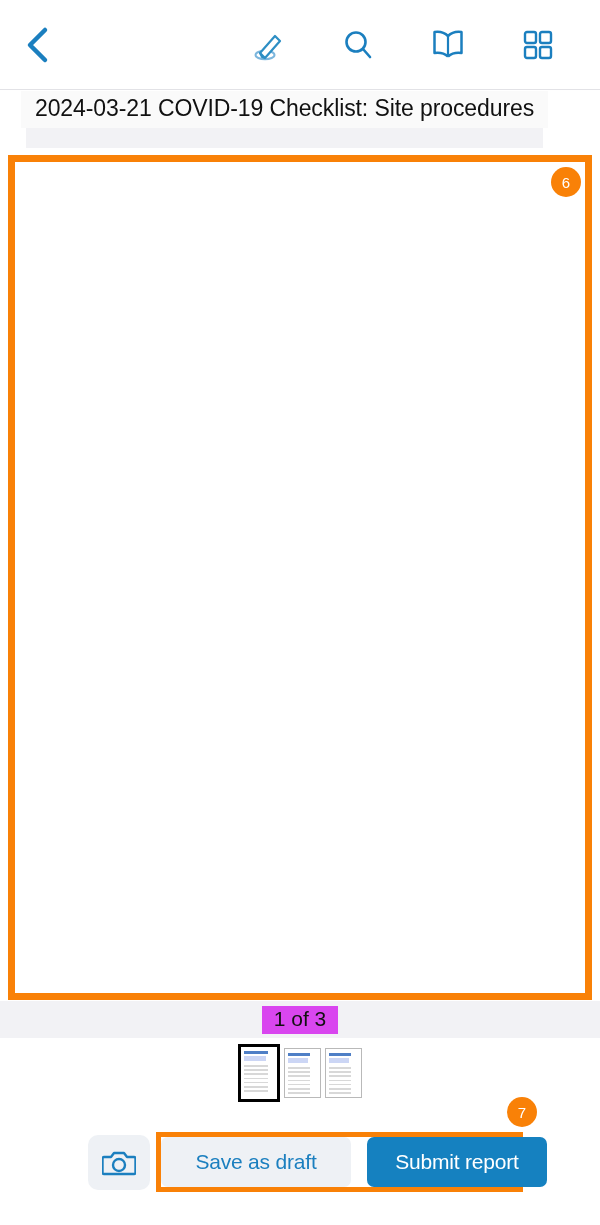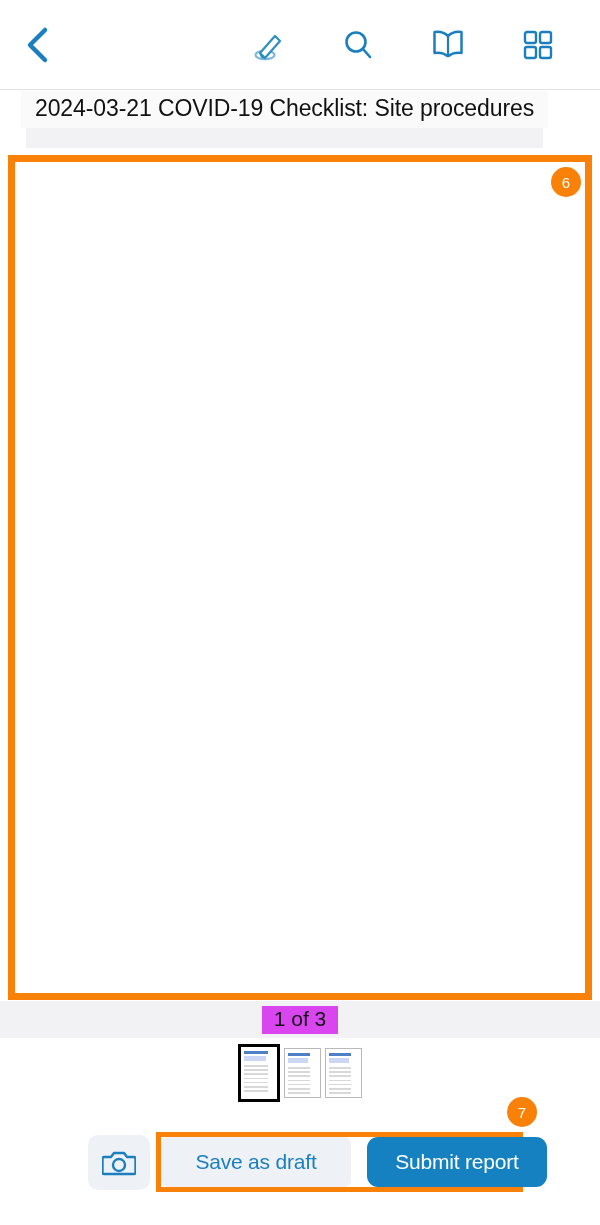--- a/index.html
+++ b/index.html
@@ -135,21 +135,21 @@
     position: absolute; left: 156px; top: 1132px; width: 367px; height: 60px;
     border: 5px solid #f98107;
   }
   .btn-row { position: absolute; left: 161px; top: 1137px; display: flex; align-items: center; }
   .btn {
     height: 50px; border-radius: 7px;
     display: flex; align-items: center; justify-content: center;
     font-size: 21px; letter-spacing: -0.2px;
   }
   .btn-draft { width: 190px; background: #eef1f5; color: #1b7fbf; }
-  .btn-submit { width: 180px; background: #1581c0; color: #ffffff; margin-left: 16px; border-radius: 11px; }
+  .btn-submit { width: 180px; background: #1581c0; color: #ffffff; margin-left: 16px; }
 </style>
 </head>
 <body>
 
 <div id="app">
 
   <div class="toolbar">
     <div class="tb-back">
       <svg width="26" height="40" viewBox="0 0 26 40">
         <polyline points="21,5 6,20 21,35" fill="none" stroke="#1b7fbf" stroke-width="4.5" stroke-linecap="round" stroke-linejoin="round"></polyline>

